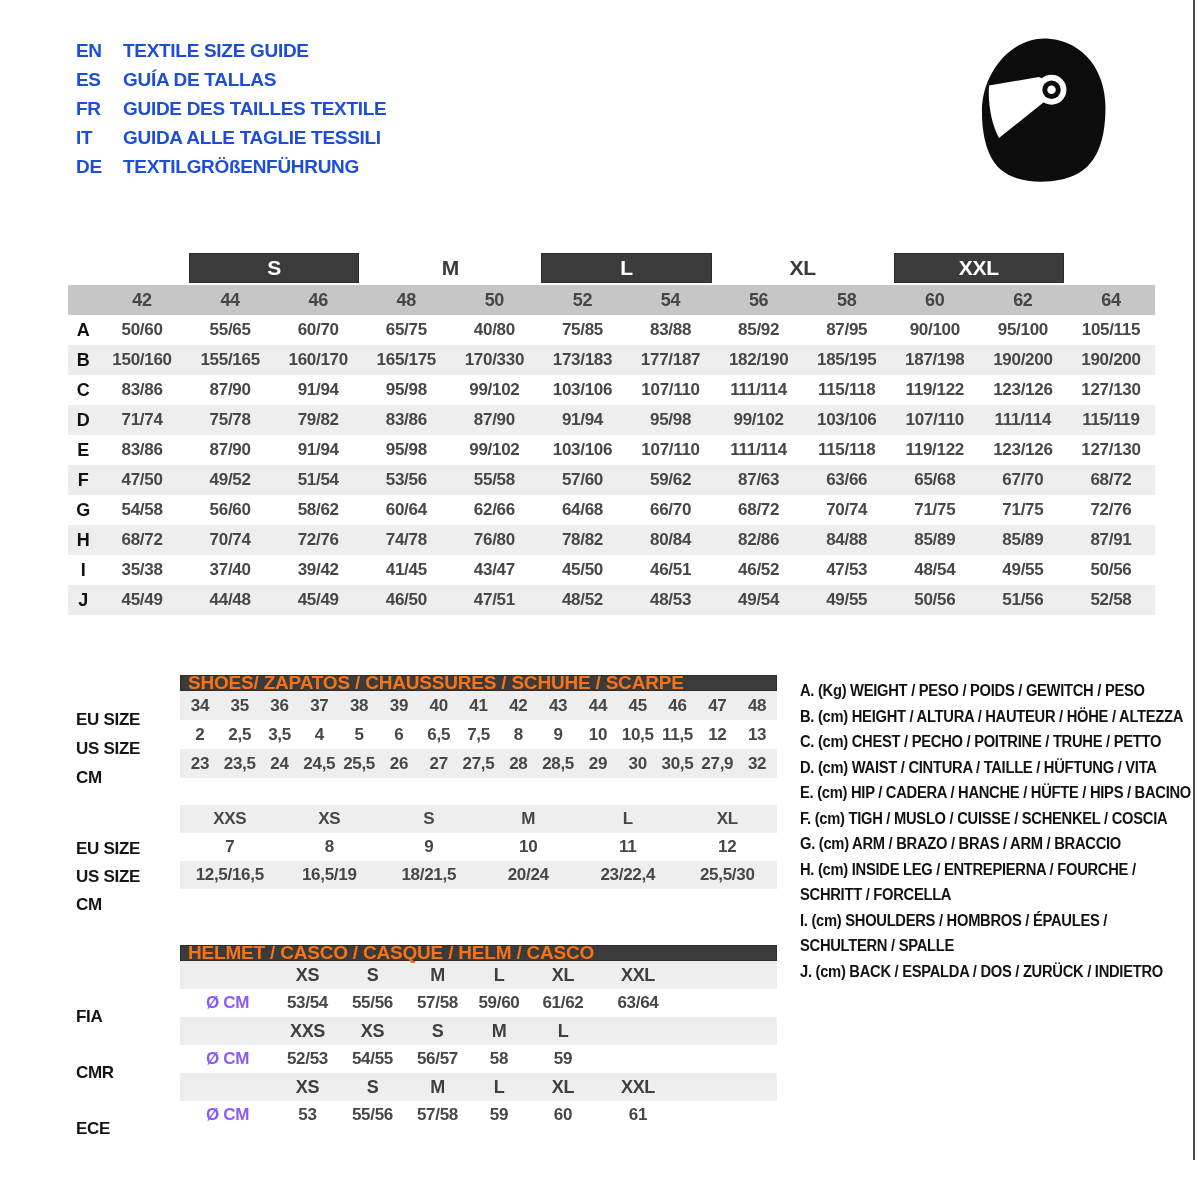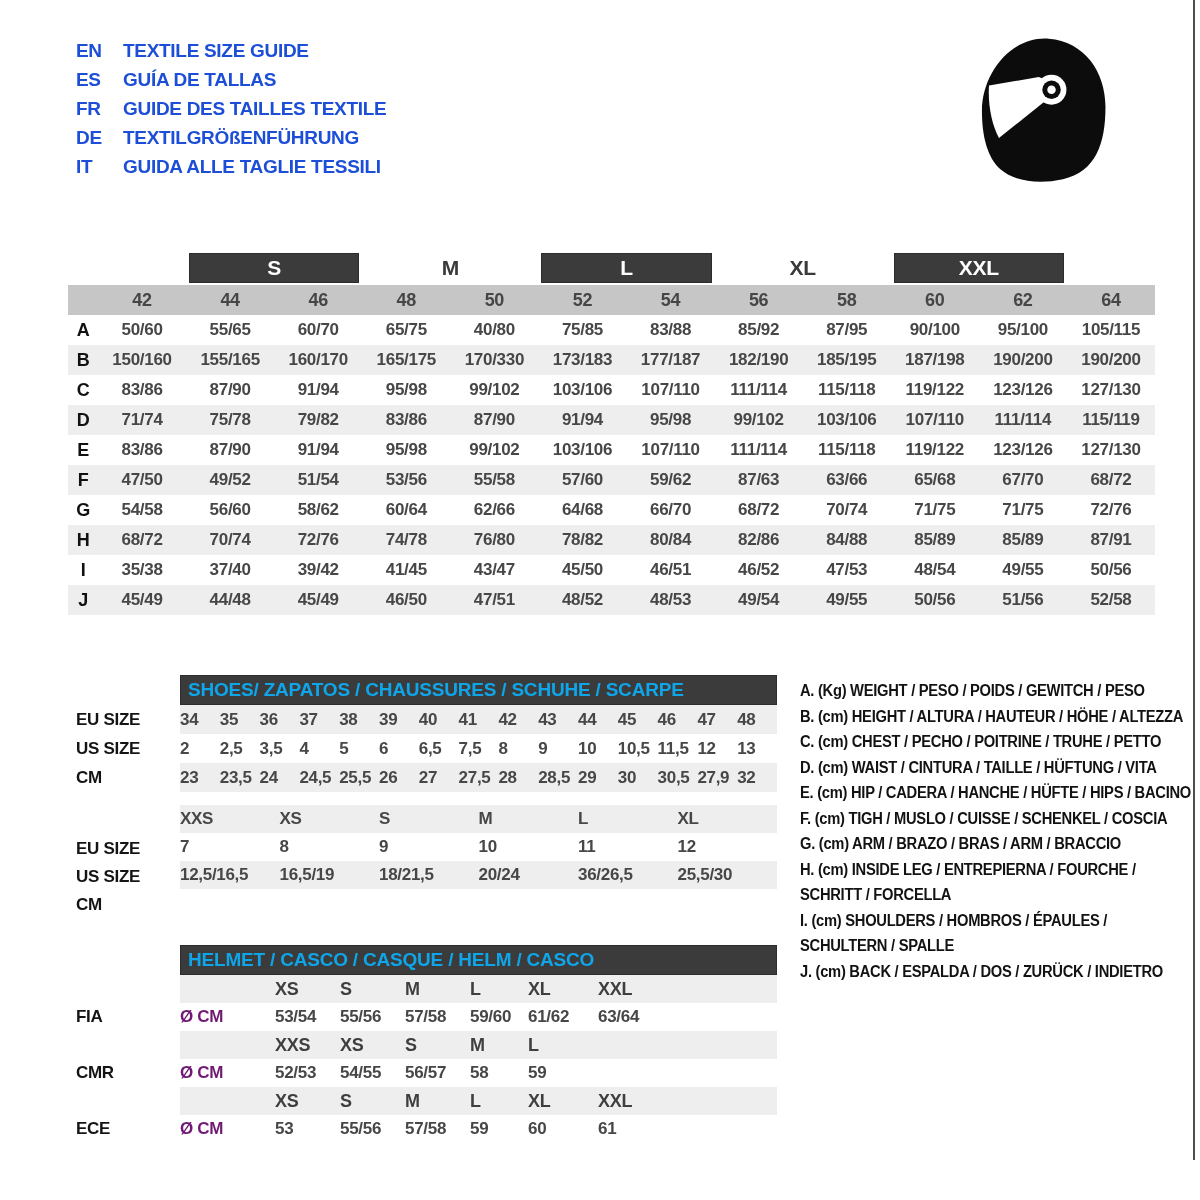--- a/index.html
+++ b/index.html
@@ -33,27 +33,27 @@
     text-align:center;font-size:17px;font-weight:bold;color:#474747}
   .mt-sizes{background:#c6c6c6;font-size:18px;color:#464646}
   .mt-row.stripe{background:#eeeeee}
   .mt-row .rl{font-size:18px;color:#111111}
 
   
   .lt{position:absolute;left:70px;display:flex}
   .lt-labels{width:110px;flex:none;font-weight:bold;font-size:17px;color:#141414;box-sizing:border-box;padding-left:6px}
   .lt-labels .lbl{display:flex;align-items:center}
   .lt-body{width:597px;flex:none}
-  .lt-title{height:30px;background:#3b3b3b;border:1px solid #2c2c2c;box-sizing:border-box;
-    color:#0ea5e9;font-weight:bold;font-size:19px;display:flex;align-items:center;padding-left:7px;
+  .lt-title{height:16px;background:#3b3b3b;border:1px solid #2c2c2c;box-sizing:border-box;
+    color:#f97316;font-weight:bold;font-size:19px;display:flex;align-items:center;padding-left:7px;
     letter-spacing:-0.2px;white-space:nowrap}
-  .lt-row{display:grid;align-items:center;text-align:left;font-size:17px;font-weight:bold;color:#474747}
+  .lt-row{display:grid;align-items:center;text-align:center;font-size:17px;font-weight:bold;color:#474747}
   .lt-row.stripe{background:#eeeeee}
   .lt-row .szc{color:#3f3f3f;font-size:18px}
-  .lt-row .unit{color:#701a75;font-size:17px}
+  .lt-row .unit{color:#8b5cf6;font-size:17px}
 
   #shoes-table .lt-row,#shoes-table .lbl{height:29px}
   #shoes-table .title-spacer{height:30px}
   #shoes-table .lt-row{grid-template-columns:repeat(15,1fr)}
 
   #gloves-table .lt-row,#gloves-table .lbl{height:28px}
   #gloves-table .title-spacer{height:30px}
   #gloves-table .lt-row{grid-template-columns:repeat(6,1fr)}
 
   #helmet-table .lt-row,#helmet-table .lbl{height:28px}
@@ -76,26 +76,26 @@
     </div>
     <div class="lang-row">
       <span class="lang-code">ES</span>
       <span class="lang-title">GUÍA DE TALLAS</span>
     </div>
     <div class="lang-row">
       <span class="lang-code">FR</span>
       <span class="lang-title">GUIDE DES TAILLES TEXTILE</span>
     </div>
     <div class="lang-row">
+      <span class="lang-code">IT</span>
+      <span class="lang-title">GUIDA ALLE TAGLIE TESSILI</span>
+    </div>
+    <div class="lang-row">
       <span class="lang-code">DE</span>
       <span class="lang-title">TEXTILGRÖßENFÜHRUNG</span>
-    </div>
-    <div class="lang-row">
-      <span class="lang-code">IT</span>
-      <span class="lang-title">GUIDA ALLE TAGLIE TESSILI</span>
     </div>
   </div>
 
 <div id="helmet-icon">
   <svg viewBox="0 0 100 114" width="142" height="165" xmlns="http://www.w3.org/2000/svg">
     <path fill="#0c0c0c" d="M54 5 C79 7 94 28 94 53 C94 79 87 99 64 104 C46 108 29 105 20 97 C11 89 7 74 7 56 C7 29 28 3 54 5 Z"></path>
     <path fill="#ffffff" d="M12 38 L47 32 C54 34 57 41 54 47 L19 75 C14 66 11 51 12 38 Z"></path>
     <circle cx="56" cy="41" r="10.5" fill="#ffffff"></circle>
     <circle cx="56" cy="41" r="6.5" fill="#0c0c0c"></circle>
     <circle cx="56" cy="41" r="3" fill="#ffffff"></circle>
@@ -364,21 +364,21 @@
         <div class="cell">9</div>
         <div class="cell">10</div>
         <div class="cell">11</div>
         <div class="cell">12</div>
       </div>
       <div class="lt-row stripe">
         <div class="cell">12,5/16,5</div>
         <div class="cell">16,5/19</div>
         <div class="cell">18/21,5</div>
         <div class="cell">20/24</div>
-        <div class="cell">36/26,5</div>
+        <div class="cell">23/22,4</div>
         <div class="cell">25,5/30</div>
       </div>
     </div>
   </div>
 
 <div id="helmet-table" class="lt" style="top:945px">
     <div class="lt-labels">
       <div class="lbl title-spacer"></div>
       <div class="lbl"></div>
       <div class="lbl">FIA</div>

